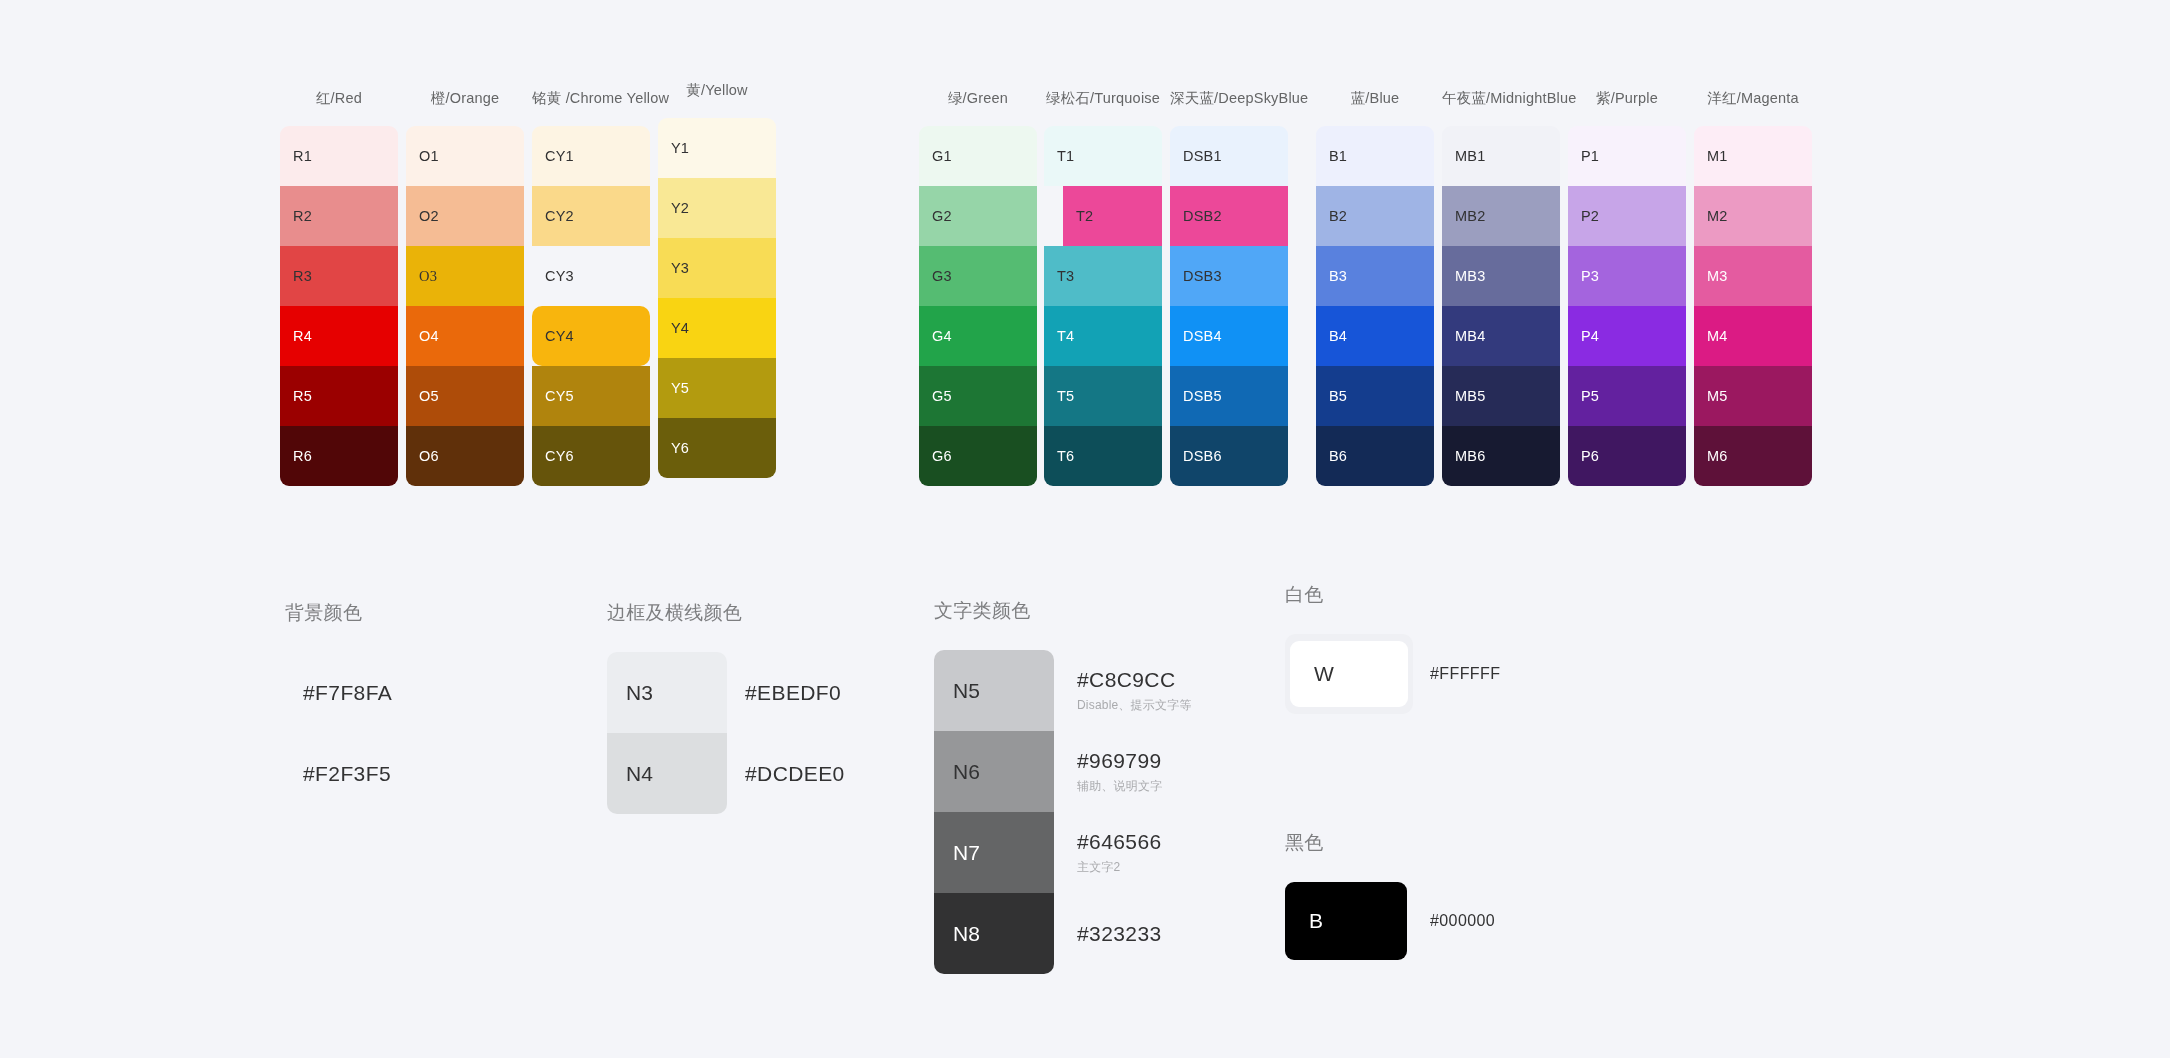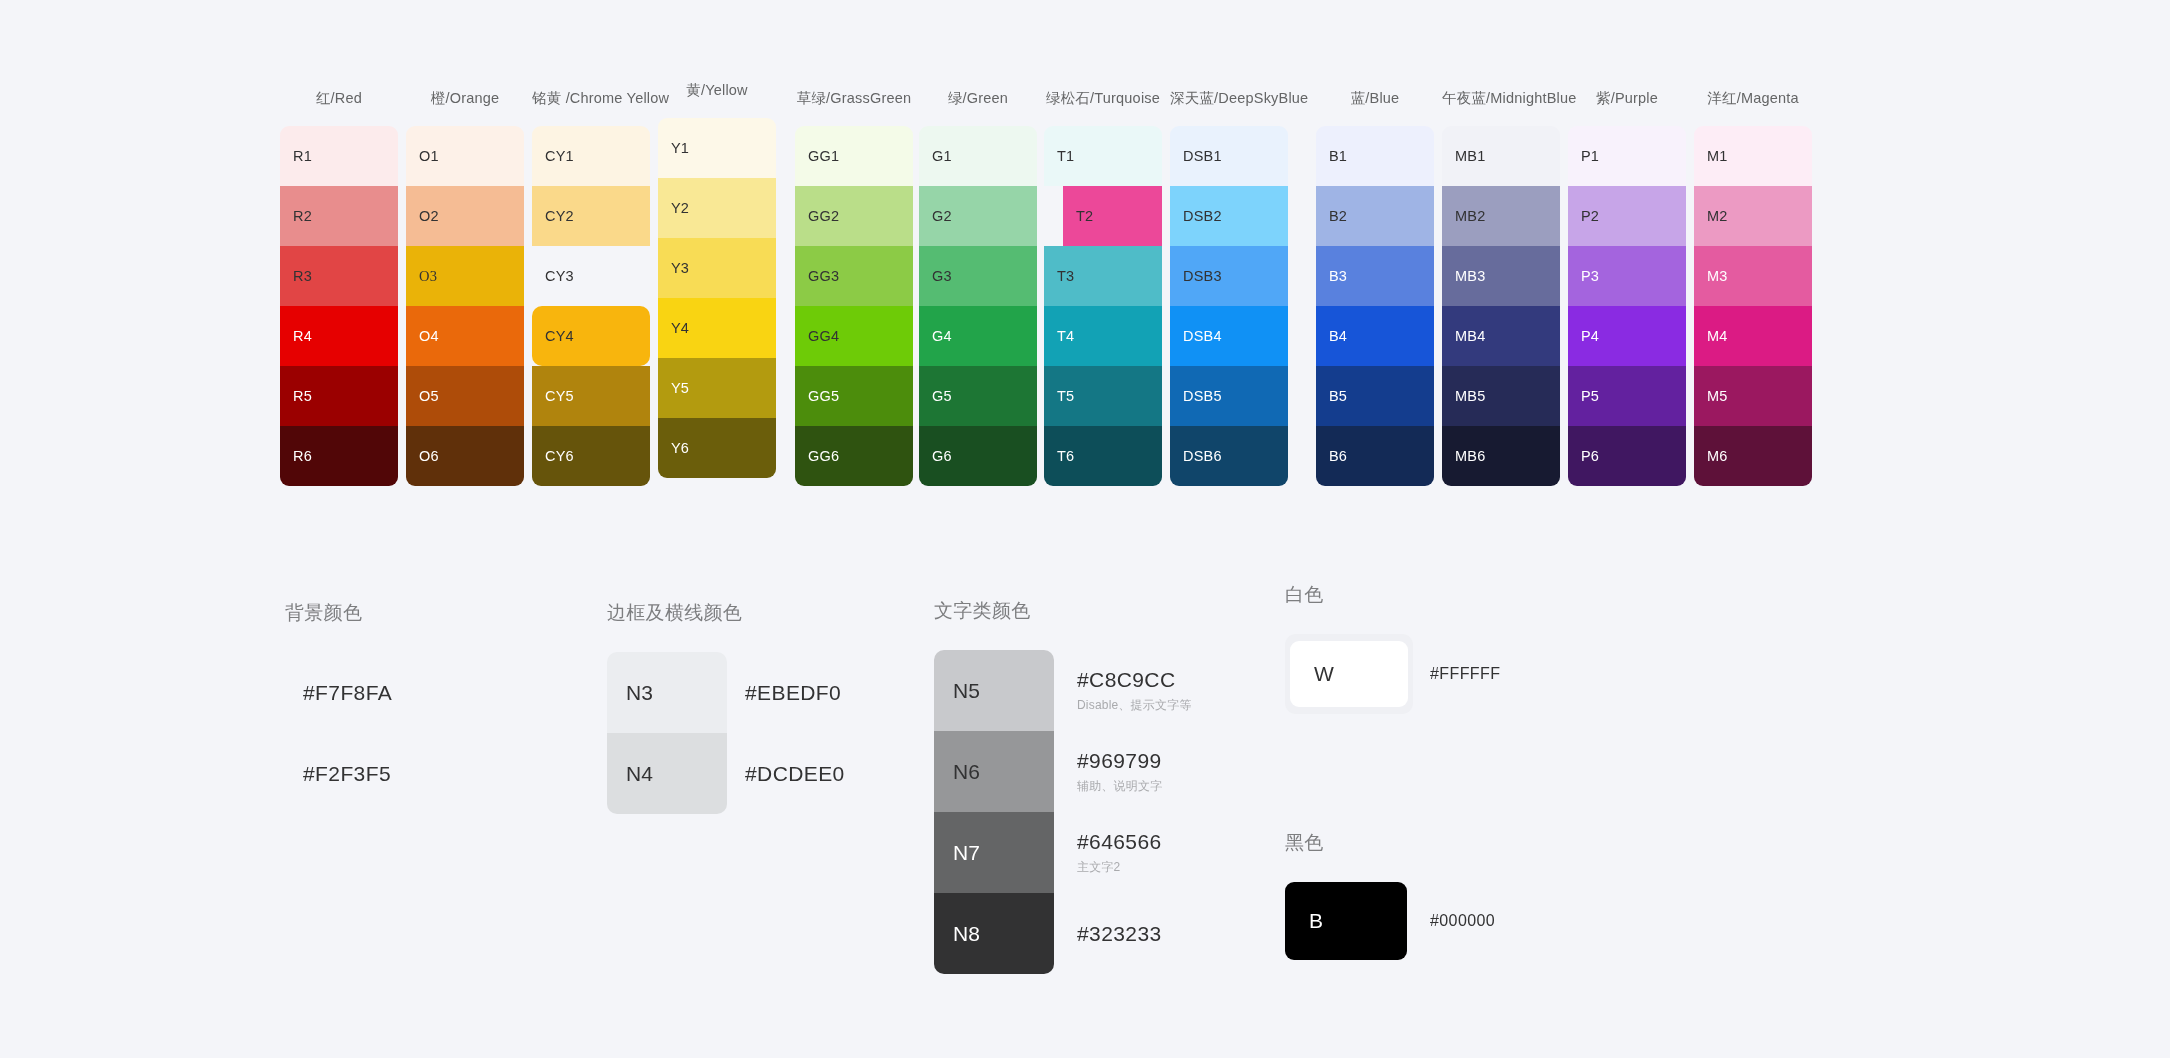--- a/index.html
+++ b/index.html
@@ -188,31 +188,20 @@
       <div class="hue-title">黄/Yellow</div>
       <div class="hue-stack">
         <div class="hue-swatch" style="background: rgb(253, 248, 232); color: rgb(50, 50, 51);">Y1</div>
         <div class="hue-swatch" style="background: rgb(249, 232, 149); color: rgb(50, 50, 51);">Y2</div>
         <div class="hue-swatch" style="background: rgb(248, 220, 85); color: rgb(50, 50, 51);">Y3</div>
         <div class="hue-swatch" style="background: rgb(249, 212, 18); color: rgb(50, 50, 51);">Y4</div>
         <div class="hue-swatch" style="background: rgb(179, 155, 15); color: rgb(255, 255, 255);">Y5</div>
         <div class="hue-swatch" style="background: rgb(107, 94, 11); color: rgb(255, 255, 255);">Y6</div>
       </div>
     </div>
-    <div class="hue-column" style="left: 795px; top: 88px;">
-      <div class="hue-title">草绿/GrassGreen</div>
-      <div class="hue-stack">
-        <div class="hue-swatch" style="background: rgb(244, 251, 232); color: rgb(50, 50, 51);">GG1</div>
-        <div class="hue-swatch" style="background: rgb(186, 222, 137); color: rgb(50, 50, 51);">GG2</div>
-        <div class="hue-swatch" style="background: rgb(140, 203, 70); color: rgb(50, 50, 51);">GG3</div>
-        <div class="hue-swatch" style="background: rgb(110, 203, 7); color: rgb(50, 50, 51);">GG4</div>
-        <div class="hue-swatch" style="background: rgb(76, 141, 12); color: rgb(255, 255, 255);">GG5</div>
-        <div class="hue-swatch" style="background: rgb(47, 83, 16); color: rgb(255, 255, 255);">GG6</div>
-      </div>
-    </div>
     <div class="hue-column" style="left: 919px; top: 88px;">
       <div class="hue-title">绿/Green</div>
       <div class="hue-stack">
         <div class="hue-swatch" style="background: rgb(237, 248, 240); color: rgb(50, 50, 51);">G1</div>
         <div class="hue-swatch" style="background: rgb(150, 213, 168); color: rgb(50, 50, 51);">G2</div>
         <div class="hue-swatch" style="background: rgb(85, 188, 114); color: rgb(50, 50, 51);">G3</div>
         <div class="hue-swatch" style="background: rgb(34, 164, 74); color: rgb(255, 255, 255);">G4</div>
         <div class="hue-swatch" style="background: rgb(29, 118, 52); color: rgb(255, 255, 255);">G5</div>
         <div class="hue-swatch" style="background: rgb(25, 79, 33); color: rgb(255, 255, 255);">G6</div>
       </div>
@@ -225,21 +214,21 @@
         <div class="hue-swatch" style="background: rgb(79, 188, 200); color: rgb(50, 50, 51);">T3</div>
         <div class="hue-swatch" style="background: rgb(18, 162, 181); color: rgb(255, 255, 255);">T4</div>
         <div class="hue-swatch" style="background: rgb(20, 119, 133); color: rgb(255, 255, 255);">T5</div>
         <div class="hue-swatch" style="background: rgb(13, 78, 89); color: rgb(255, 255, 255);">T6</div>
       </div>
     </div>
     <div class="hue-column" style="left: 1170px; top: 88px;">
       <div class="hue-title">深天蓝/DeepSkyBlue</div>
       <div class="hue-stack">
         <div class="hue-swatch" style="background: rgb(233, 242, 253); color: rgb(50, 50, 51);">DSB1</div>
-        <div class="hue-swatch" style="background: #7dd3fc; color: rgb(50, 50, 51);">DSB2</div>
+        <div class="hue-swatch" style="background: #ec4899; color: rgb(50, 50, 51);">DSB2</div>
         <div class="hue-swatch" style="background: rgb(80, 167, 247); color: rgb(50, 50, 51);">DSB3</div>
         <div class="hue-swatch" style="background: rgb(16, 145, 245); color: rgb(255, 255, 255);">DSB4</div>
         <div class="hue-swatch" style="background: rgb(16, 105, 180); color: rgb(255, 255, 255);">DSB5</div>
         <div class="hue-swatch" style="background: rgb(16, 69, 106); color: rgb(255, 255, 255);">DSB6</div>
       </div>
     </div>
     <div class="hue-column" style="left: 1316px; top: 88px;">
       <div class="hue-title">蓝/Blue</div>
       <div class="hue-stack">
         <div class="hue-swatch" style="background: rgb(237, 240, 253); color: rgb(50, 50, 51);">B1</div>

